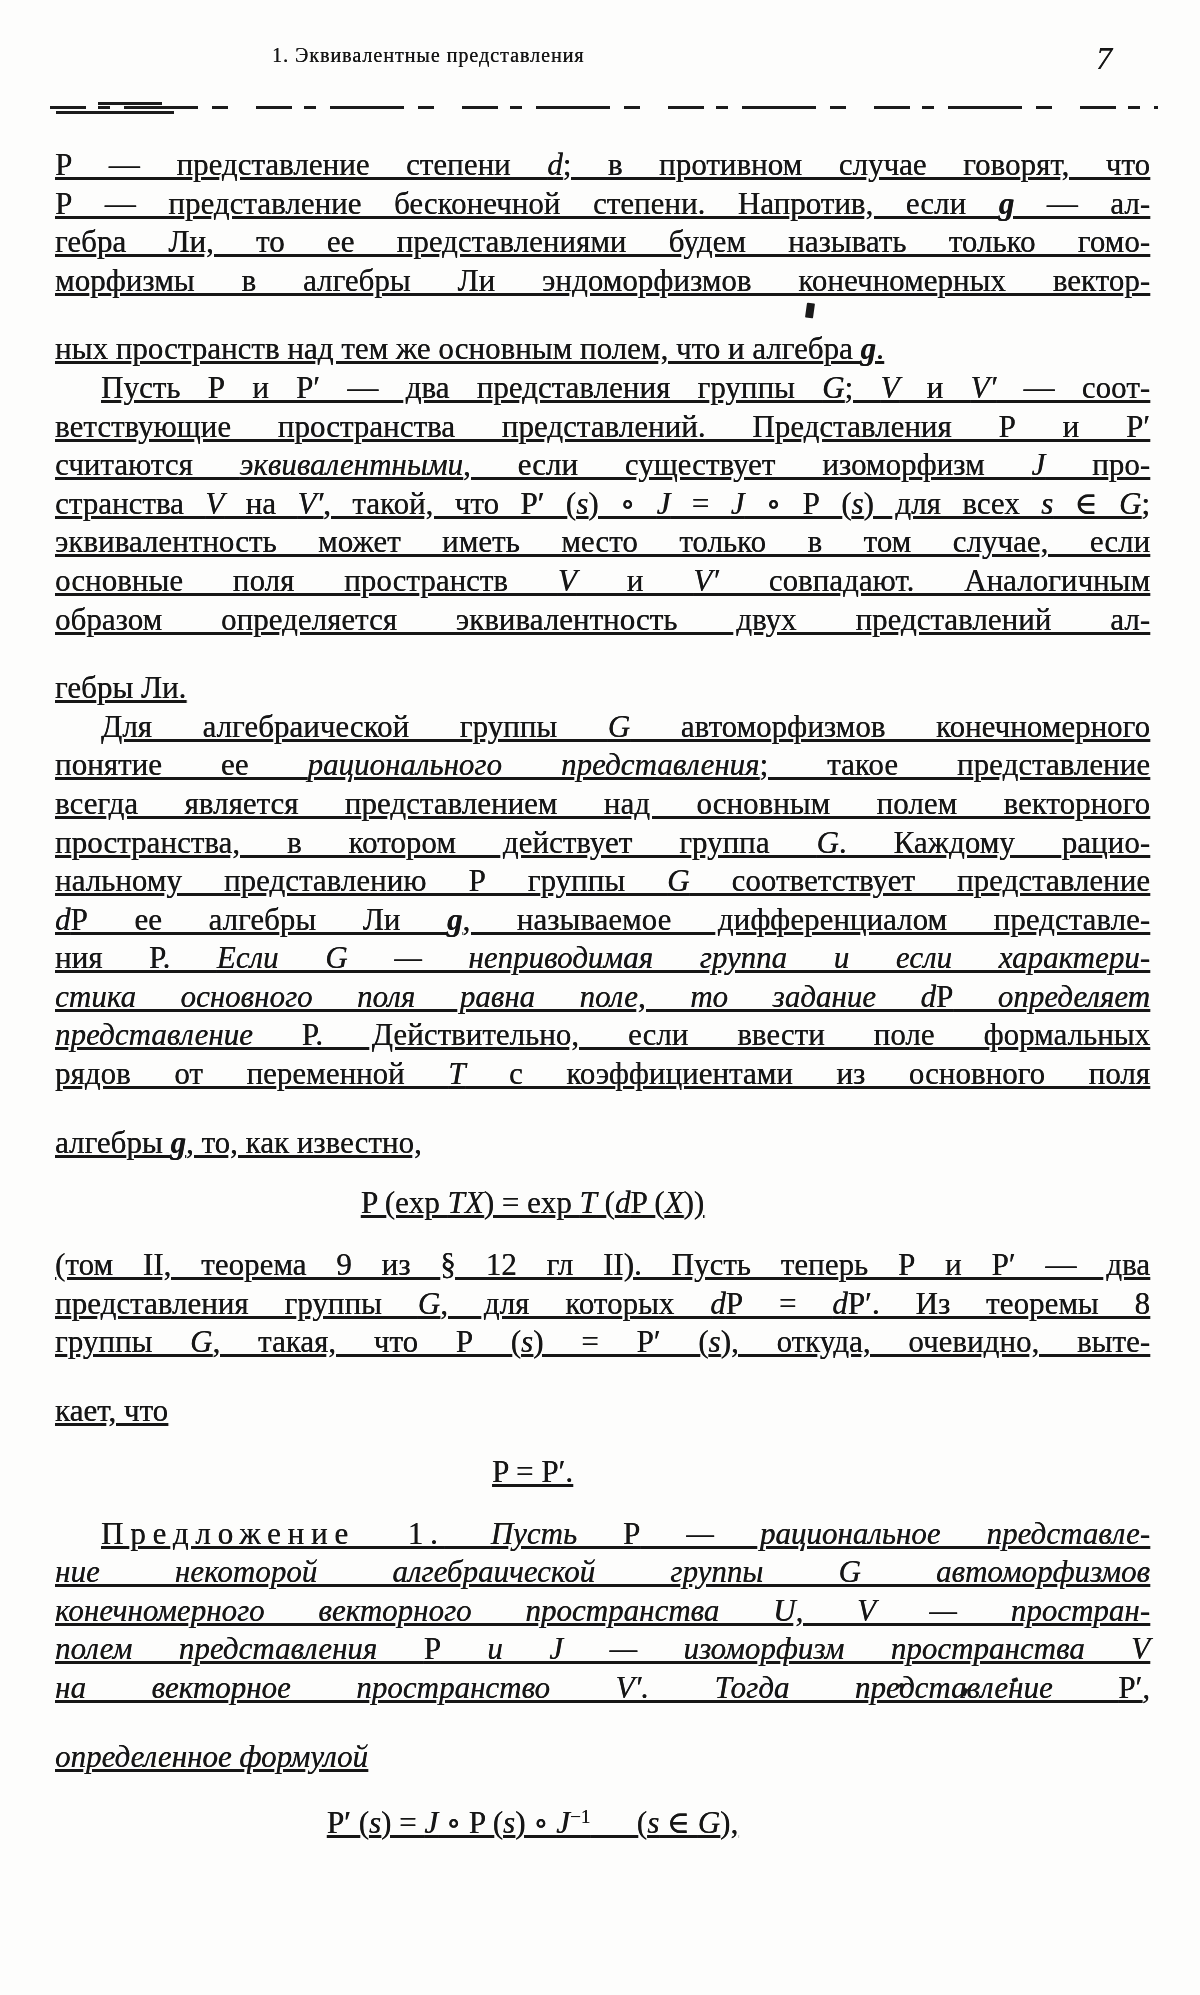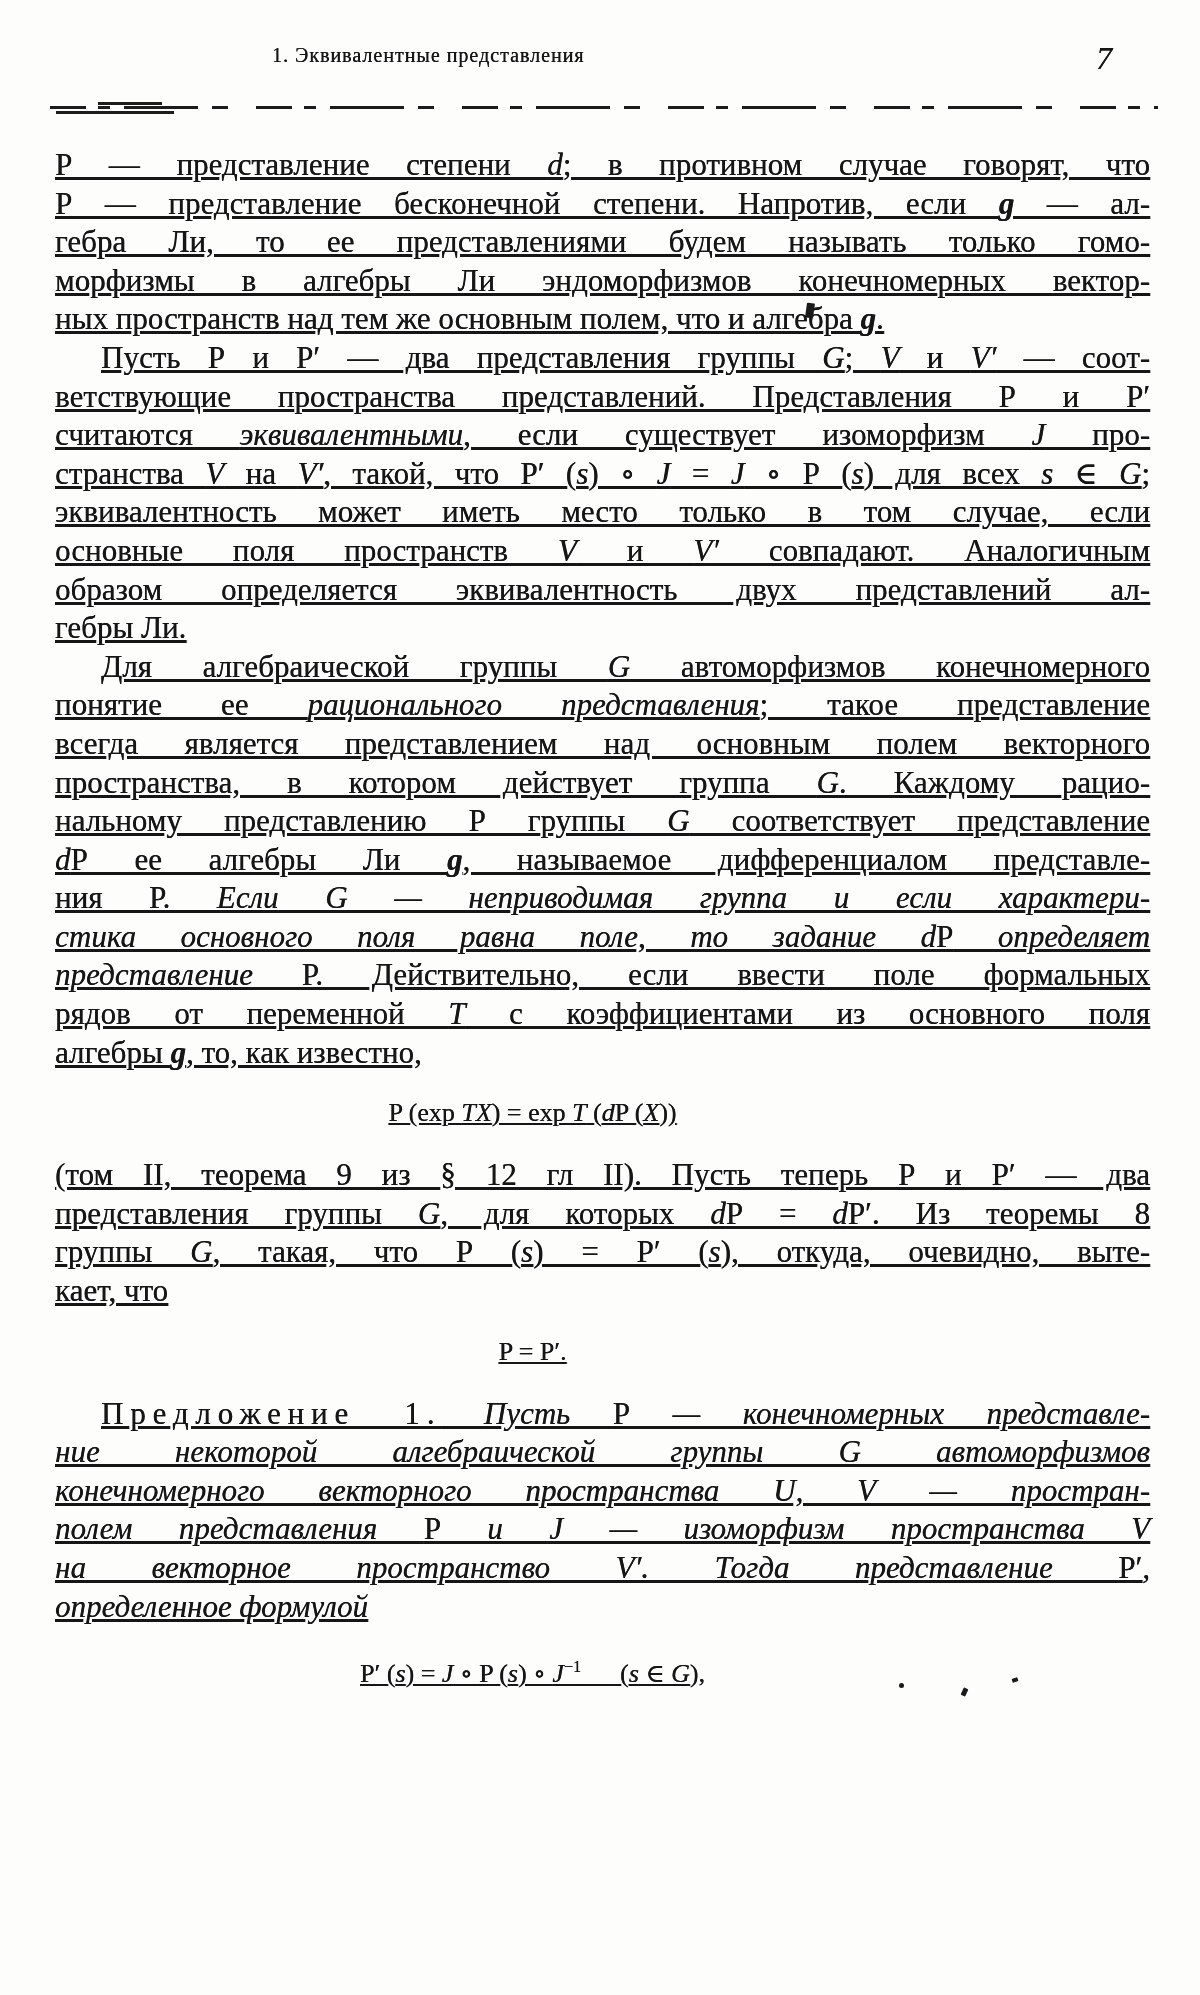--- a/index.html
+++ b/index.html
@@ -49,35 +49,35 @@
     text-shadow: 0.3px 0 0 currentColor;
     text-decoration: underline;
   }
   .para { margin: 0; }
   .line {
     line-height: 38.6px; height: 38.6px;
     text-align: justify; text-align-last: justify;
     white-space: nowrap; 
   }
   .line { white-space: normal; }
-  .line.end { text-align-last: left; }
+  .line.end { text-align-last: left; margin-top: 30px; }
   .line.ind { padding-left: 46px; }
 
   .seg-r { font-style: normal; }
   .seg-i { font-style: italic; }
   .seg-g { font-style: italic; font-weight: bold; } 
   .seg-sp { letter-spacing: 0.22em; }
   .seg-sup { font-size: 0.62em; vertical-align: 10px; font-style: normal; }
 
   .formula {
     margin: 21px 0 23px;
     padding-right: 140px;
     text-align: center;
   }
-  .fline { line-height: 40px; font-size: 26px; text-align: center; }
+  .fline { line-height: 40px; font-size: 31px; text-align: center; }
 
   
   .speck { position: absolute; background: #1a1a1a; border-radius: 1px; }
   .speck.s1 { left: 806px; top: 303px; width: 8px; height: 15px; transform: rotate(8deg); }
   .speck.s2 { left: 899px; top: 1683px; width: 5px; height: 5px; border-radius: 50%; }
   .speck.s3 { left: 962px; top: 1688px; width: 5px; height: 8px; transform: rotate(25deg); }
   .speck.s4 { left: 1012px; top: 1678px; width: 6px; height: 4px; transform: rotate(-20deg); }
 </style>
 </head>
 <body>
@@ -127,21 +127,21 @@
       <div class="para">
         <div class="line"><span class="seg-r">(том II, теорема 9 из § 12 гл II). Пусть теперь Р и Р′ — два</span></div>
         <div class="line"><span class="seg-r">представления группы </span><span class="seg-i">G</span><span class="seg-r">, для которых </span><span class="seg-i">d</span><span class="seg-r">Р = </span><span class="seg-i">d</span><span class="seg-r">Р′. Из теоремы 8</span></div>
         <div class="line"><span class="seg-r">группы </span><span class="seg-i">G</span><span class="seg-r">, такая, что Р (</span><span class="seg-i">s</span><span class="seg-r">) = Р′ (</span><span class="seg-i">s</span><span class="seg-r">), откуда, очевидно, выте-</span></div>
         <div class="line end"><span class="seg-r">кает, что</span></div>
       </div>
       <div class="formula">
         <div class="fline"><span class="seg-r">P = P′.</span></div>
       </div>
       <div class="para">
-        <div class="line ind"><span class="seg-sp">Предложение 1.</span><span class="seg-r"> </span><span class="seg-i">Пусть </span><span class="seg-r">Р</span><span class="seg-i"> — конечномерных представле-</span></div>
+        <div class="line ind"><span class="seg-sp">Предложение 1.</span><span class="seg-r"> </span><span class="seg-i">Пусть </span><span class="seg-r">Р</span><span class="seg-i"> — рациональное представле-</span></div>
         <div class="line"><span class="seg-i">ние некоторой алгебраической группы G автоморфизмов</span></div>
         <div class="line"><span class="seg-i">конечномерного векторного пространства U, V — простран-</span></div>
         <div class="line"><span class="seg-i">полем представления </span><span class="seg-r">Р</span><span class="seg-i"> и J — изоморфизм пространства V</span></div>
         <div class="line"><span class="seg-i">на векторное пространство V′. Тогда представление </span><span class="seg-r">Р′</span><span class="seg-i">,</span></div>
         <div class="line end"><span class="seg-i">определенное формулой</span></div>
       </div>
       <div class="formula">
         <div class="fline"><span class="seg-r">P′ (</span><span class="seg-i">s</span><span class="seg-r">) = </span><span class="seg-i">J</span><span class="seg-r"> ∘ P (</span><span class="seg-i">s</span><span class="seg-r">) ∘ </span><span class="seg-i">J</span><span class="seg-sup">−1</span><span class="seg-r">  (</span><span class="seg-i">s</span><span class="seg-r"> ∈ </span><span class="seg-i">G</span><span class="seg-r">),</span></div>
       </div>
     </div>

